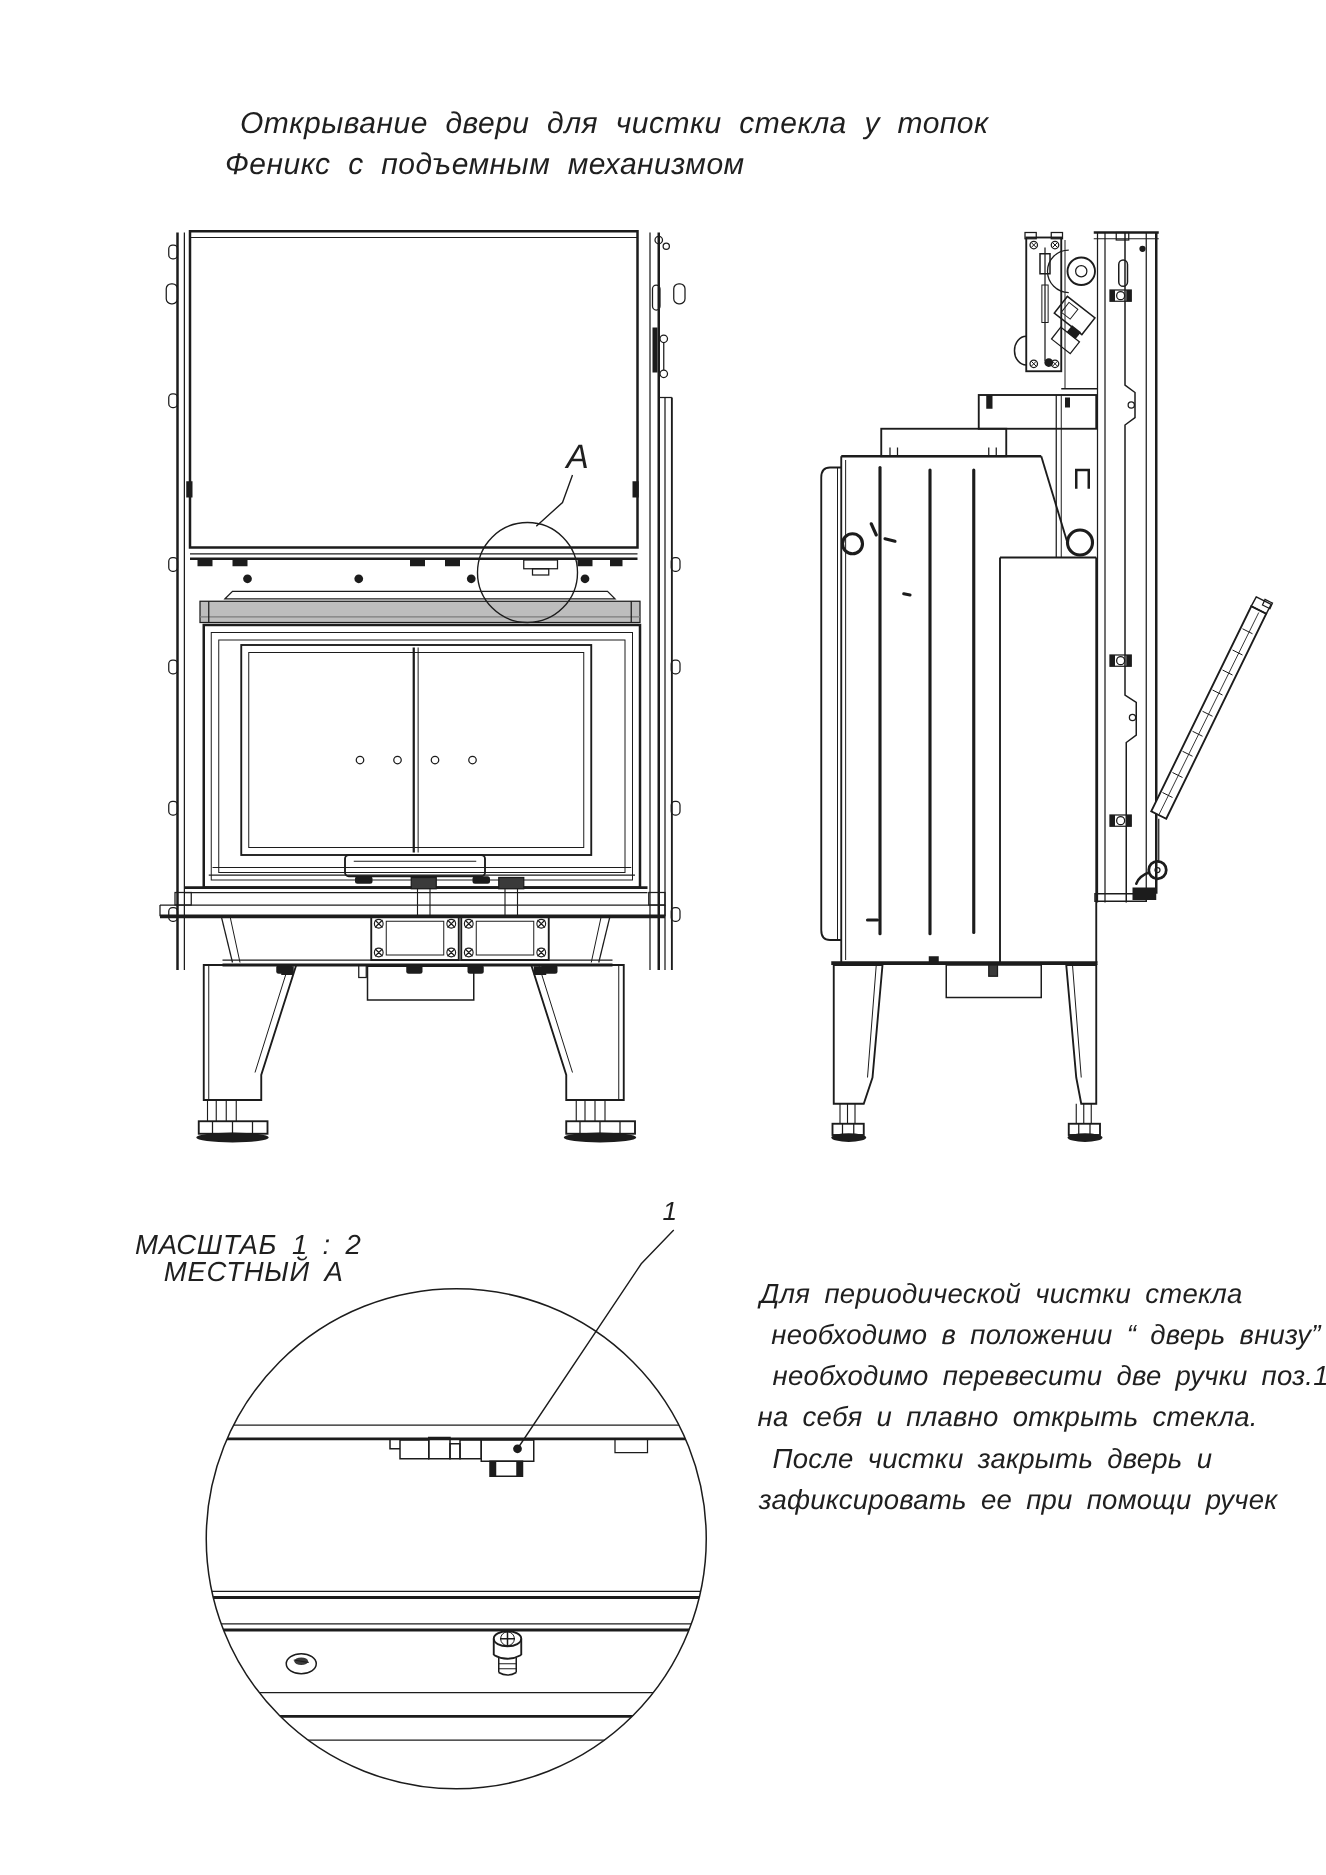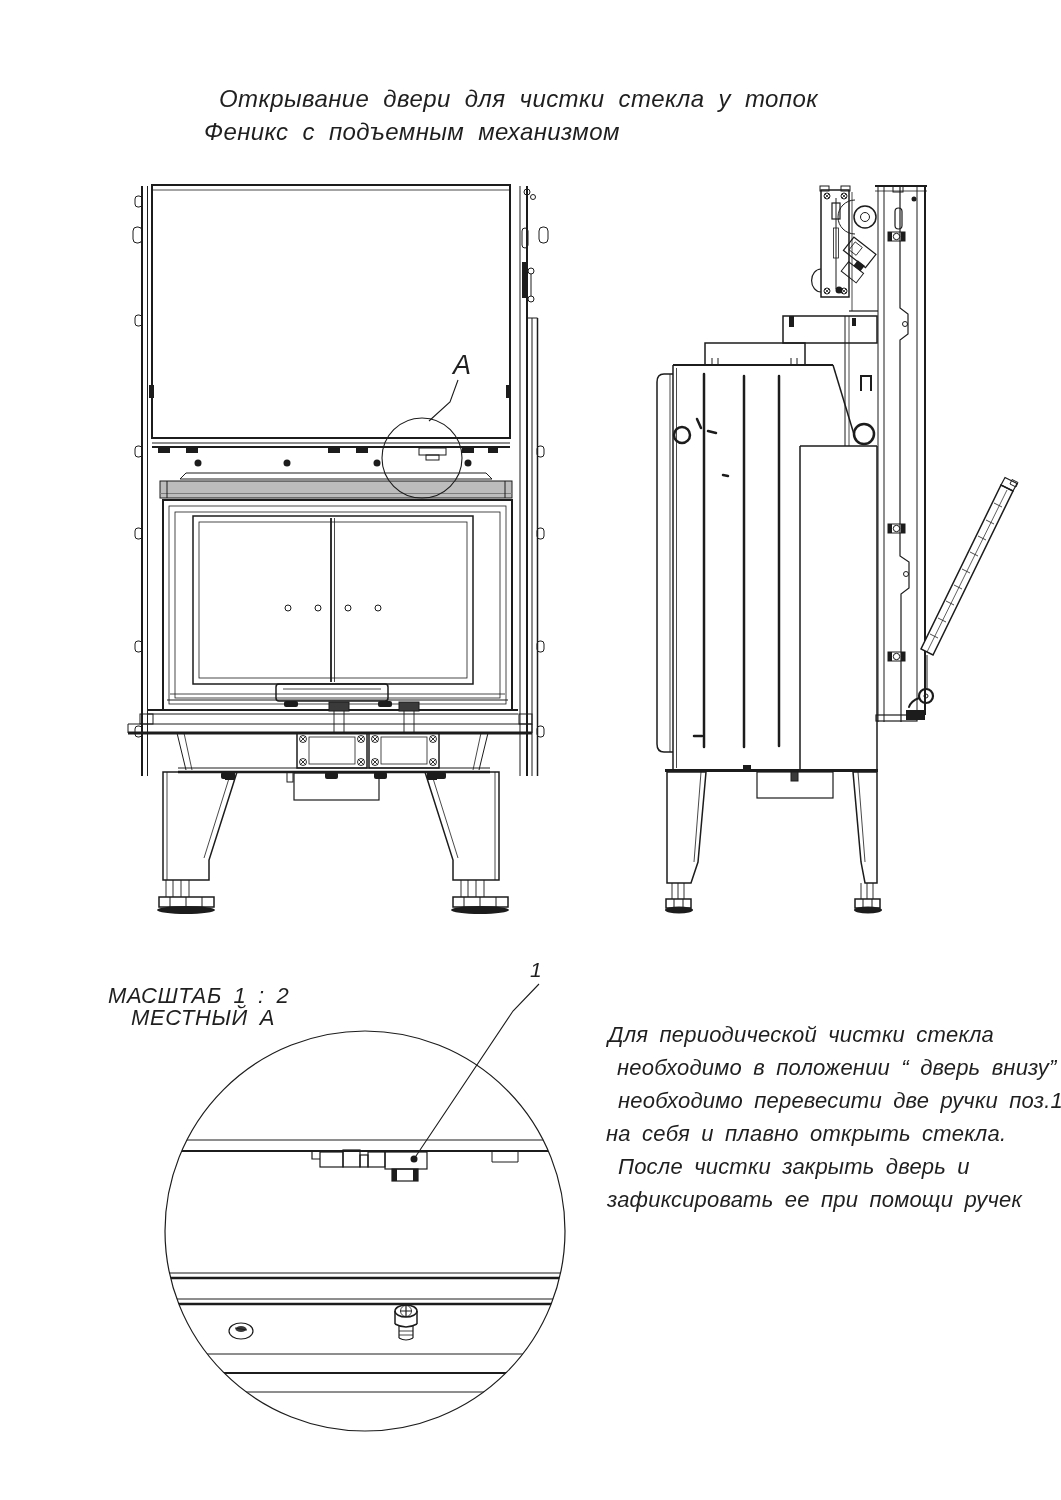--- a/index.html
+++ b/index.html
@@ -396,22 +396,22 @@
       <line x1="160" y1="1392" x2="570" y2="1392"></line>
     </g>
 
     <g>
       <polyline points="539,984 513,1011 414,1159" stroke-width="1.1"></polyline>
       <circle cx="414" cy="1159" r="3.5" fill="#1c1c1c" stroke="none"></circle>
     </g>
   </g>
 </svg>
 
-<div class="txt title-line" style="left:192px;top:84px;margin-left:27px;">Открывание двери для чистки стекла у топок</div>
-<div class="txt title-line" style="left:204px;top:117px;">Феникс с подъемным механизмом</div>
+<div class="txt title-line" style="left:192px;top:84px;">Открывание двери для чистки стекла у топок</div>
+<div class="txt title-line" style="left:180px;top:117px;">Феникс с подъемным механизмом</div>
 
 <div class="txt callout-a" style="left:453px;top:349px;">A</div>
 
 <div class="txt detail-title" style="left:131px;top:956px;margin-top:48px;">МЕСТНЫЙ А</div>
 <div class="txt detail-title" style="left:108px;top:982px;">МАСШТАБ 1 : 2</div>
 
 <div class="txt item-num" style="left:530px;top:957px;">1</div>
 
 <div class="txt instr" style="left:608px;top:1021px;">Для периодической чистки стекла</div>
 <div class="txt instr" style="left:617px;top:1054px;">необходимо в положении “ дверь внизу”</div>

